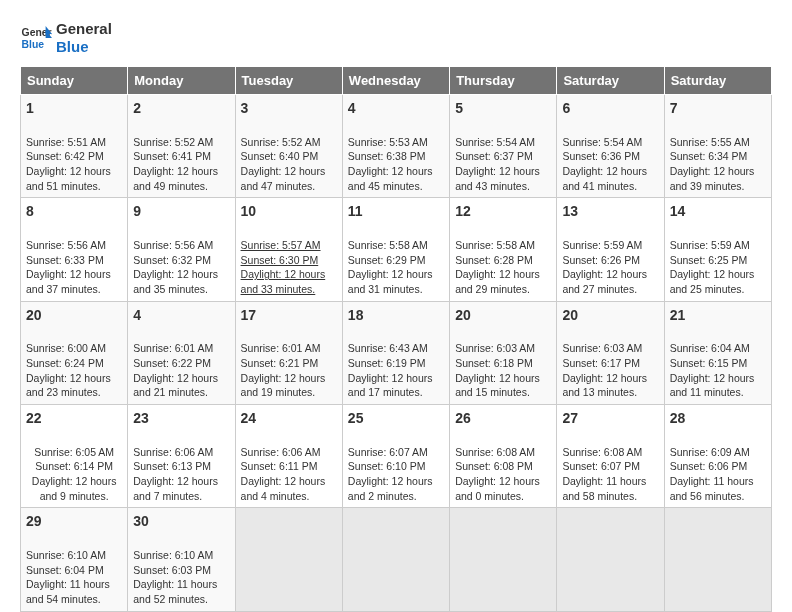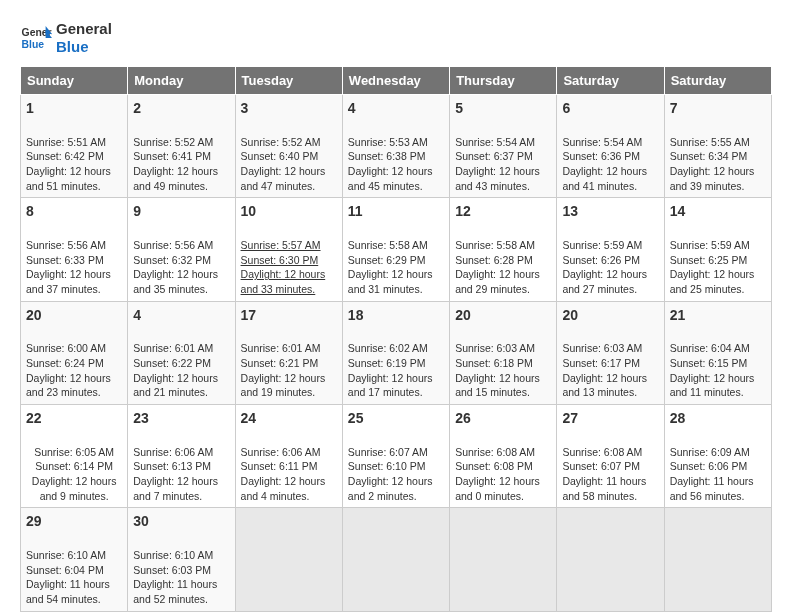--- a/index.html
+++ b/index.html
@@ -228,21 +228,21 @@
         </td>
         <td>
           <span class="day-num">17</span>
           <div class="day-info" style="white-space: pre-line;">Sunrise: 6:01 AM
 Sunset: 6:21 PM
 Daylight: 12 hours
 and 19 minutes.</div>
         </td>
         <td>
           <span class="day-num">18</span>
-          <div class="day-info" style="white-space: pre-line;">Sunrise: 6:02 AM
+          <div class="day-info" style="white-space: pre-line;">Sunrise: 6:43 AM
 Sunset: 6:19 PM
 Daylight: 12 hours
 and 17 minutes.</div>
         </td>
         <td>
           <span class="day-num">20</span>
           <div class="day-info" style="white-space: pre-line;">Sunrise: 6:03 AM
 Sunset: 6:18 PM
 Daylight: 12 hours
 and 15 minutes.</div>

